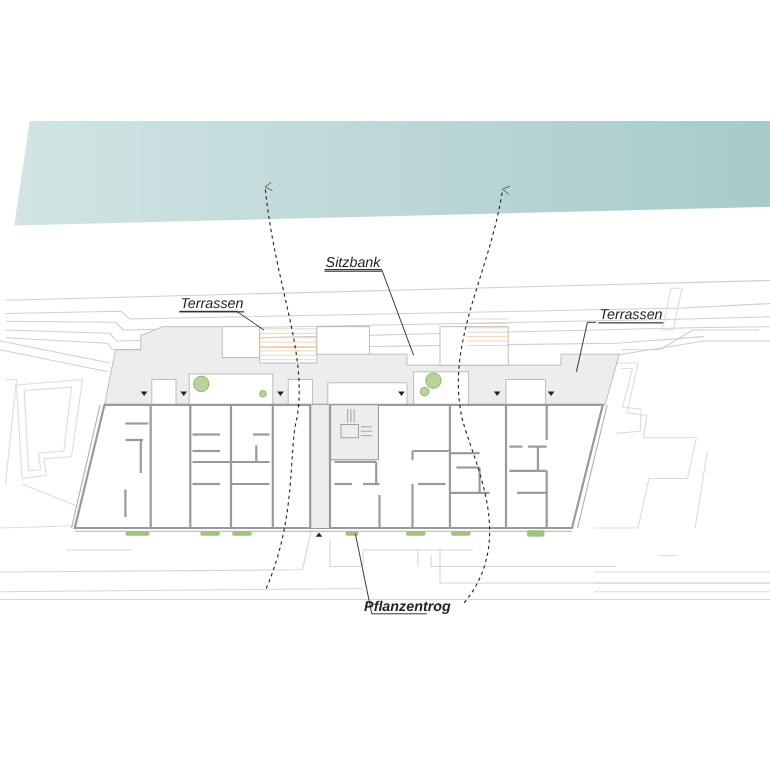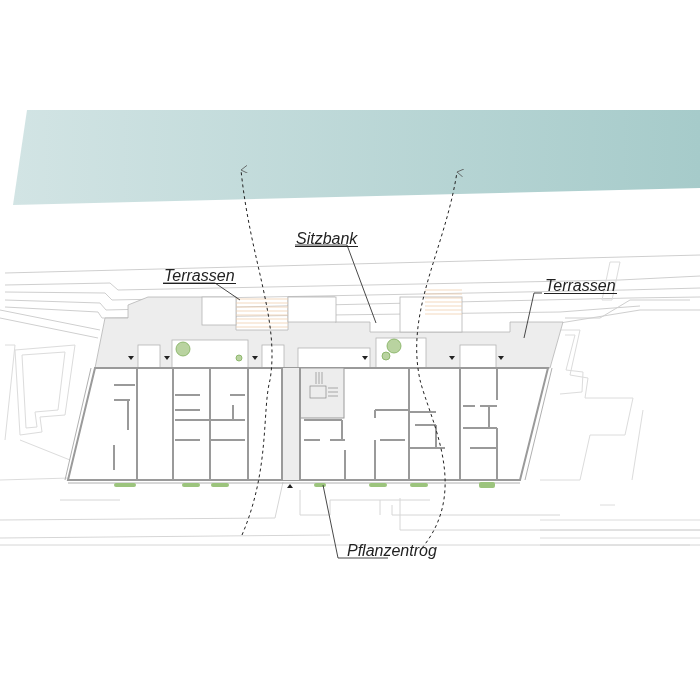--- a/index.html
+++ b/index.html
@@ -2,21 +2,21 @@
 <html><head>
   <meta charset="utf-8">
   <style>
     html, body { margin: 0; padding: 0; background: #ffffff; }
     body { width: 700px; height: 700px; position: relative; overflow: hidden; font-family: "Liberation Sans", sans-serif; }
     svg#plan { position: absolute; left: 0; top: 0; }
     .label {
       position: absolute;
       font-family: "Liberation Sans", sans-serif;
       font-style: italic;
-      font-size: 16px;
+      font-size: 13px;
       color: #222;
       white-space: nowrap;
       border-bottom: 1px solid #222;
       line-height: 12px;
       padding: 0 1px 1px 1px;
     }
   </style>
 </head>
 <body>
 
@@ -205,13 +205,13 @@
     <path d="M163,283 L215,283 L240,300"></path>
     <path d="M295,245 L347,245 L376,323"></path>
     <path d="M542,293 L534,293 L524,338"></path>
     <path d="M388,558 L338,558 L323,485"></path>
   </g>
 </svg>
 
 <div class="label" style="left:163px; top:270px;">Terrassen</div>
 <div class="label" style="left:295px; top:233px;">Sitzbank</div>
 <div class="label" style="left:544px; top:280px;">Terrassen</div>
-<div class="label" style="left:346px; top:545px; border-bottom:none;">Pflanzentrog</div>
+<div class="label" style="left:330px; top:545px; border-bottom:none;font-weight:bold;">Pflanzentrog</div>
 
 </body></html>

